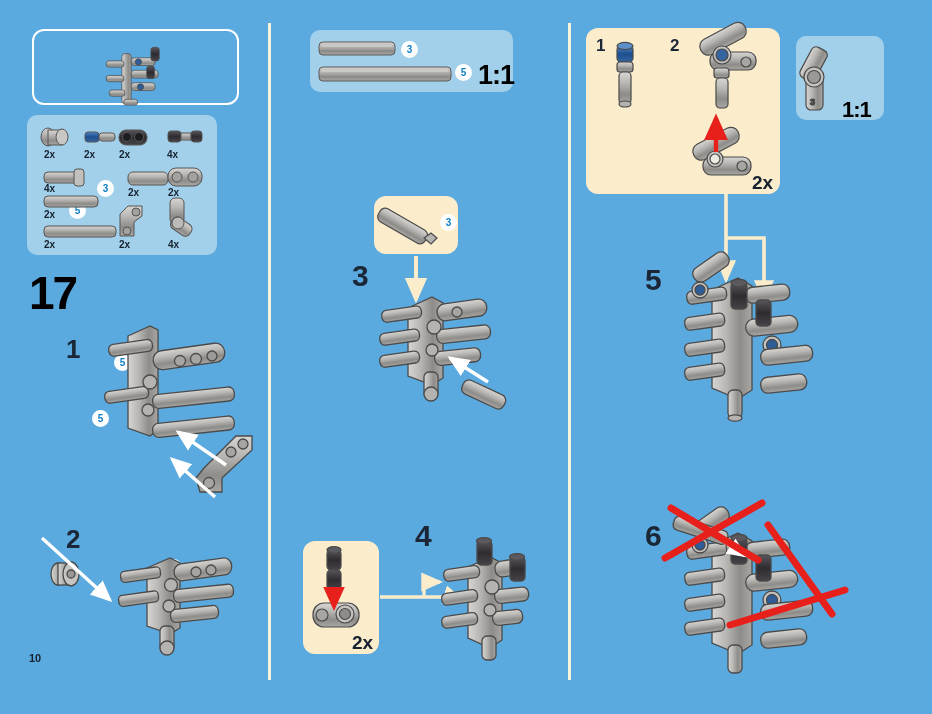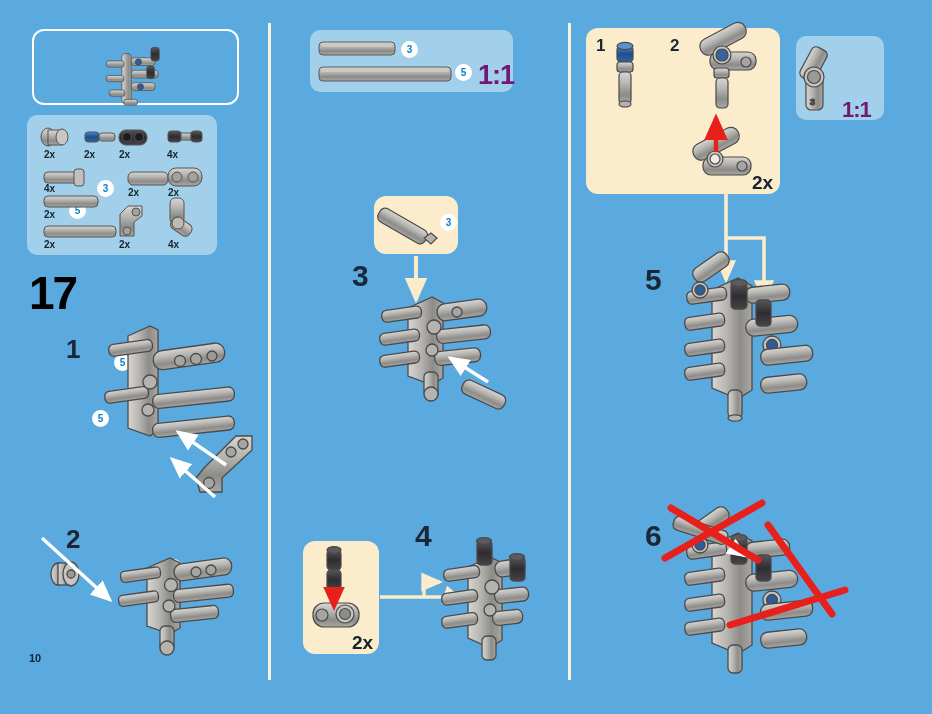--- a/index.html
+++ b/index.html
@@ -41,21 +41,21 @@
   .co-step4{left:303px;top:541px;width:76px;height:113px;}
   .co-right{left:586px;top:28px;width:194px;height:166px;}
 
   
   .big-step{
     position:absolute;color:#000000;font-weight:bold;
     font-family:"Liberation Sans", sans-serif;line-height:1;
   }
   .bigno{font-size:46px;letter-spacing:-2px;}
   .scale-label{
-    position:absolute;color:#701a75;font-weight:bold;font-size:27px;
+    position:absolute;color:#000000;font-weight:bold;font-size:27px;
     font-family:"Liberation Sans", sans-serif;letter-spacing:-1px;
   }
   .qty-lg{
     position:absolute;color:#16222f;font-weight:bold;font-size:19px;
     font-family:"Liberation Sans", sans-serif;
   }
   .pageno{
     position:absolute;left:29px;top:652px;color:#16222f;
     font-weight:bold;font-size:11px;font-family:"Liberation Sans", sans-serif;
   }

